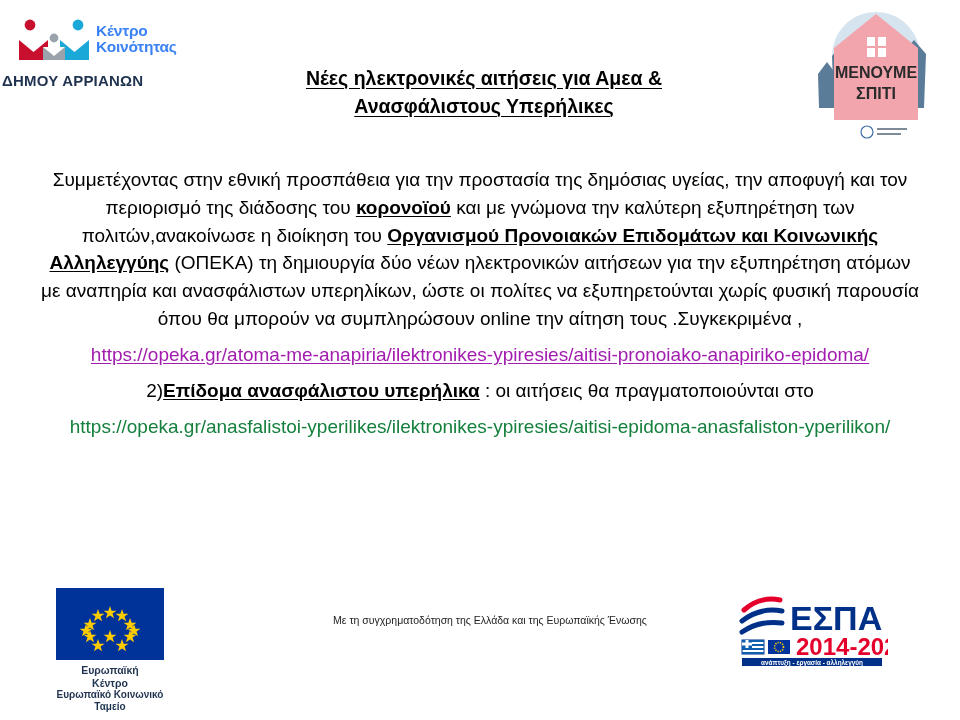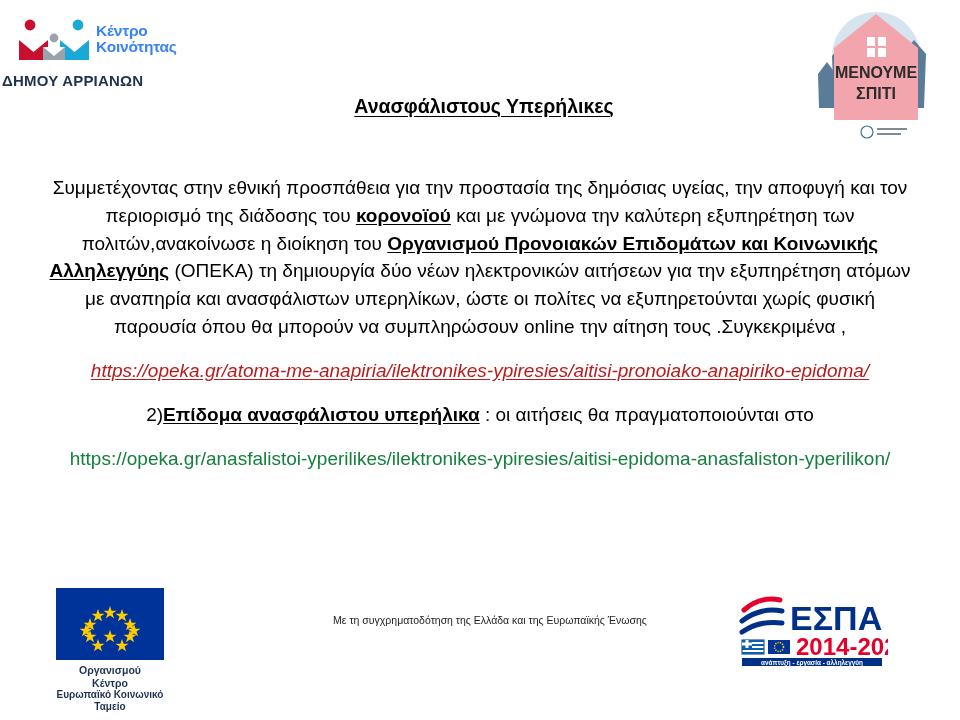--- a/index.html
+++ b/index.html
@@ -86,33 +86,32 @@
     position: absolute;
     left: 30px;
     top: 158px;
     width: 900px;
     text-align: center;
     font-size: 19px;
     line-height: 1.465;
     color: #000000;
   }
   .content p {
-    margin: 16px;
+    margin: 8px;
   }
   .bu {
     font-weight: bold;
     text-decoration: underline;
     text-underline-offset: 2px;
   }
   .link-1 {
-    color: #b91c1c;
+    color: #a21caf;
     text-decoration: underline;
     text-underline-offset: 2px;
     word-break: break-all;
-    font-style: italic;
   }
   .link-2 {
     color: #15803d;
     text-decoration: none;
     word-break: break-all;
   }
   .item-line {
     margin-top: 2px;
   }
 
@@ -180,21 +179,21 @@
     </svg>
     <div class="kk-text">
       <div>Κέντρο</div>
       <div>Κοινότητας</div>
     </div>
   </div>
 
   <div class="municipality">ΔΗΜΟΥ ΑΡΡΙΑΝΩΝ</div>
 
   <div class="title">
-    <br>
+    <span>Νέες ηλεκτρονικές αιτήσεις για Αμεα &amp;</span><br>
     <span>Ανασφάλιστους Υπερήλικες</span>
   </div>
 
   <svg class="stay-home" viewBox="0 0 138 140">
     <circle cx="66" cy="52" r="44" fill="#D6E4F0"></circle>
     <g fill="#5B7C99">
       <path d="M22 52 L34 38 L46 52 L44 104 L24 104 Z"></path>
       <path d="M92 50 L104 36 L116 50 L114 104 L94 104 Z"></path>
       <path d="M8 70 L17 58 L26 70 L25 104 L9 104 Z"></path>
     </g>
@@ -239,21 +238,21 @@
       <polygon points="74,30 75.6,34.7 80.5,34.7 76.5,37.6 78.1,42.3 74,39.4 69.9,42.3 71.5,37.6 67.5,34.7 72.4,34.7"></polygon>
       <polygon points="34,42 35.6,46.7 40.5,46.7 36.5,49.6 38.1,54.3 34,51.4 29.9,54.3 31.5,49.6 27.5,46.7 32.4,46.7"></polygon>
       <polygon points="74,42 75.6,46.7 80.5,46.7 76.5,49.6 78.1,54.3 74,51.4 69.9,54.3 71.5,49.6 67.5,46.7 72.4,46.7"></polygon>
       <polygon points="42,51 43.6,55.7 48.5,55.7 44.5,58.6 46.1,63.3 42,60.4 37.9,63.3 39.5,58.6 35.5,55.7 40.4,55.7"></polygon>
       <polygon points="66,51 67.6,55.7 72.5,55.7 68.5,58.6 70.1,63.3 66,60.4 61.9,63.3 63.5,58.6 59.5,55.7 64.4,55.7"></polygon>
       <polygon points="30,36 31.6,40.7 36.5,40.7 32.5,43.6 34.1,48.3 30,45.4 25.9,48.3 27.5,43.6 23.5,40.7 28.4,40.7"></polygon>
       <polygon points="78,36 79.6,40.7 84.5,40.7 80.5,43.6 82.1,48.3 78,45.4 73.9,48.3 75.5,43.6 71.5,40.7 76.4,40.7"></polygon>
     </g>
   </svg>
   <div class="eu-title">
-    <div>Οργανισμού</div>
+    <div>Ευρωπαϊκή</div>
     <div>Κέντρο</div>
   </div>
   <div class="eu-sub">
     <div>Ευρωπαϊκό Κοινωνικό</div>
     <div>Ταμείο</div>
   </div>
 </div>
 
 <div class="cofinance">Με τη συγχρηματοδότηση της Ελλάδα και της Ευρωπαϊκής Ένωσης</div>
 

